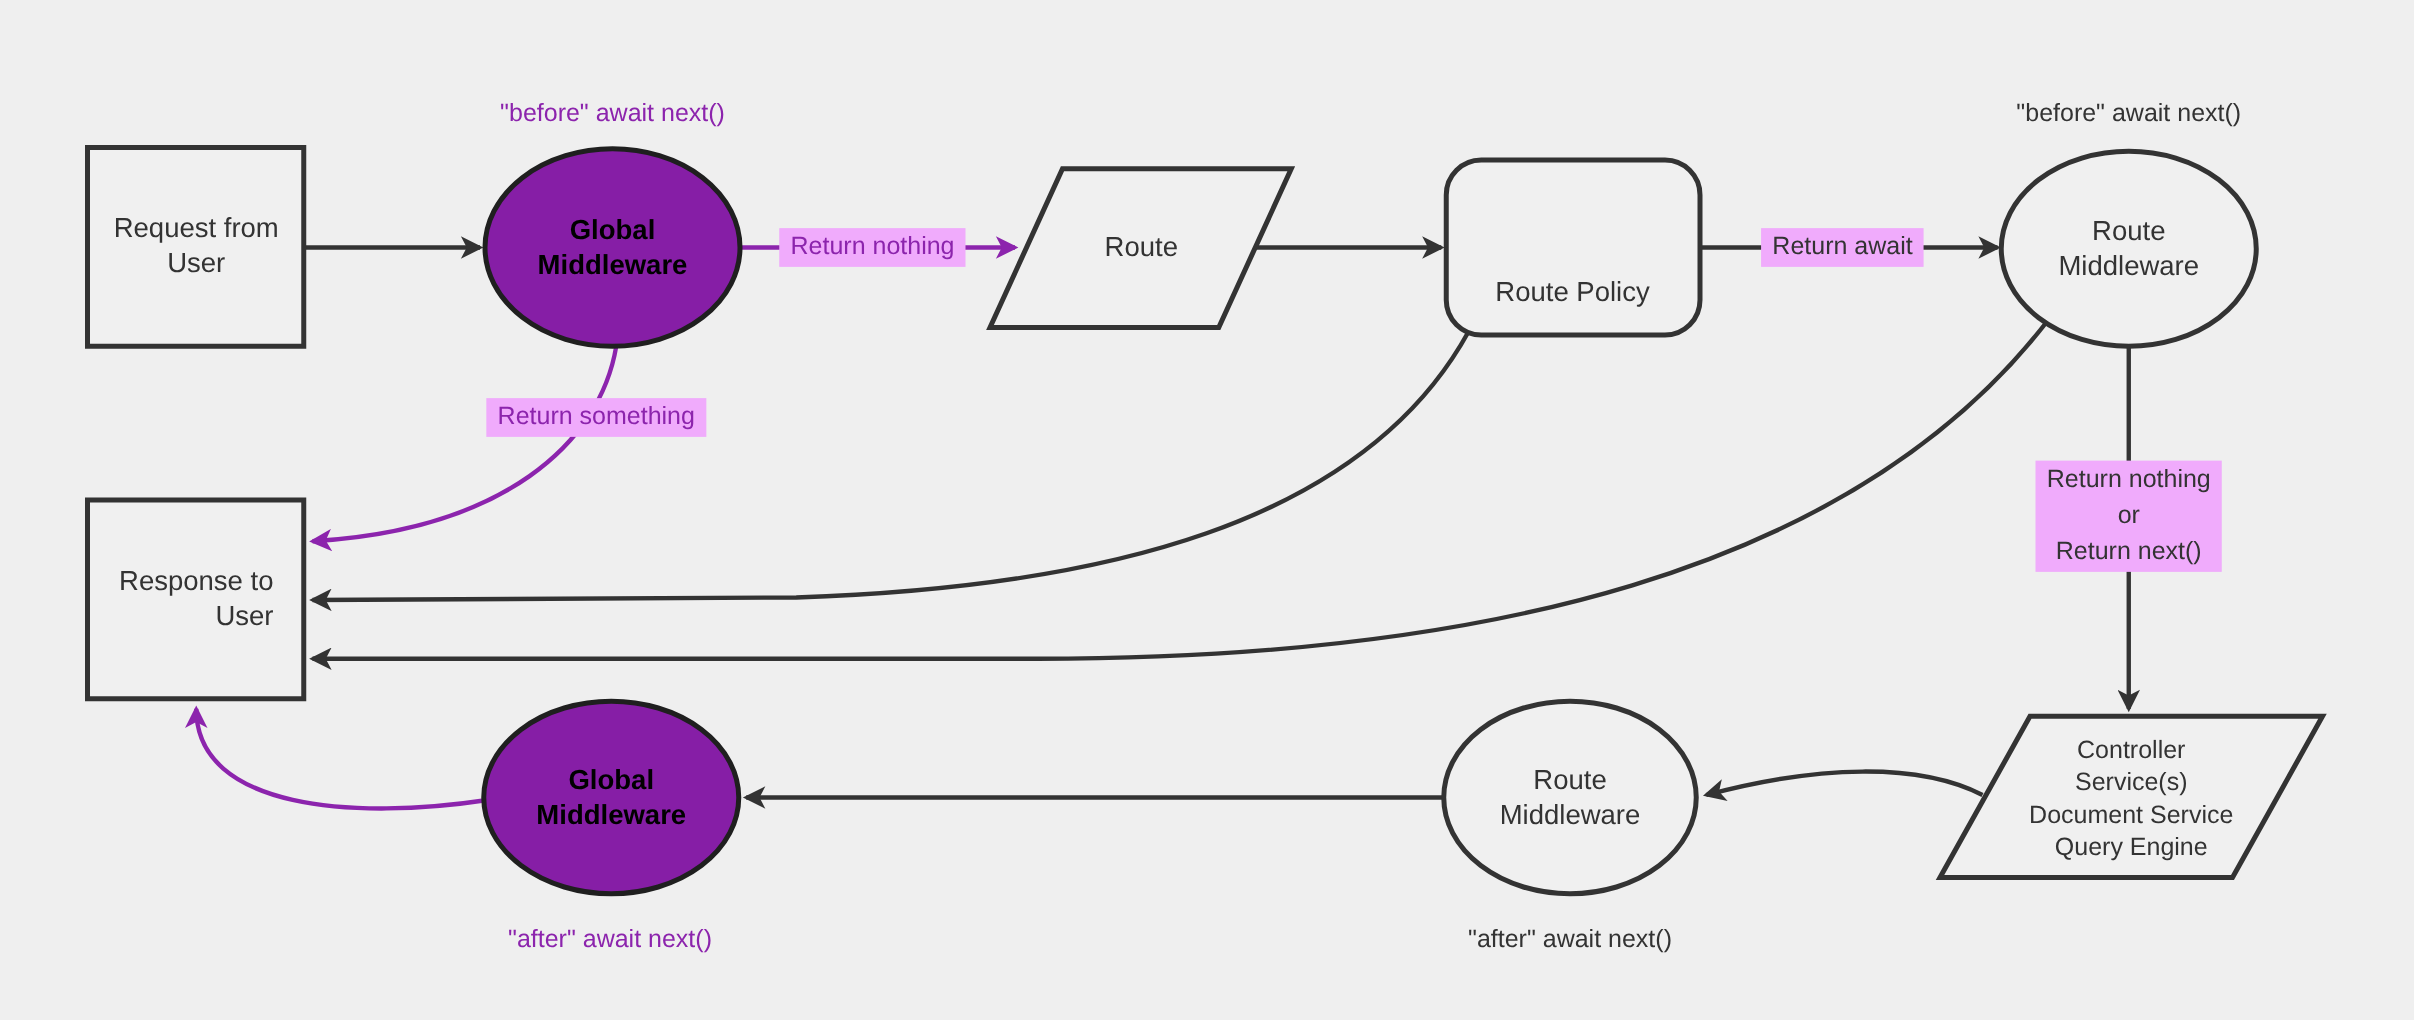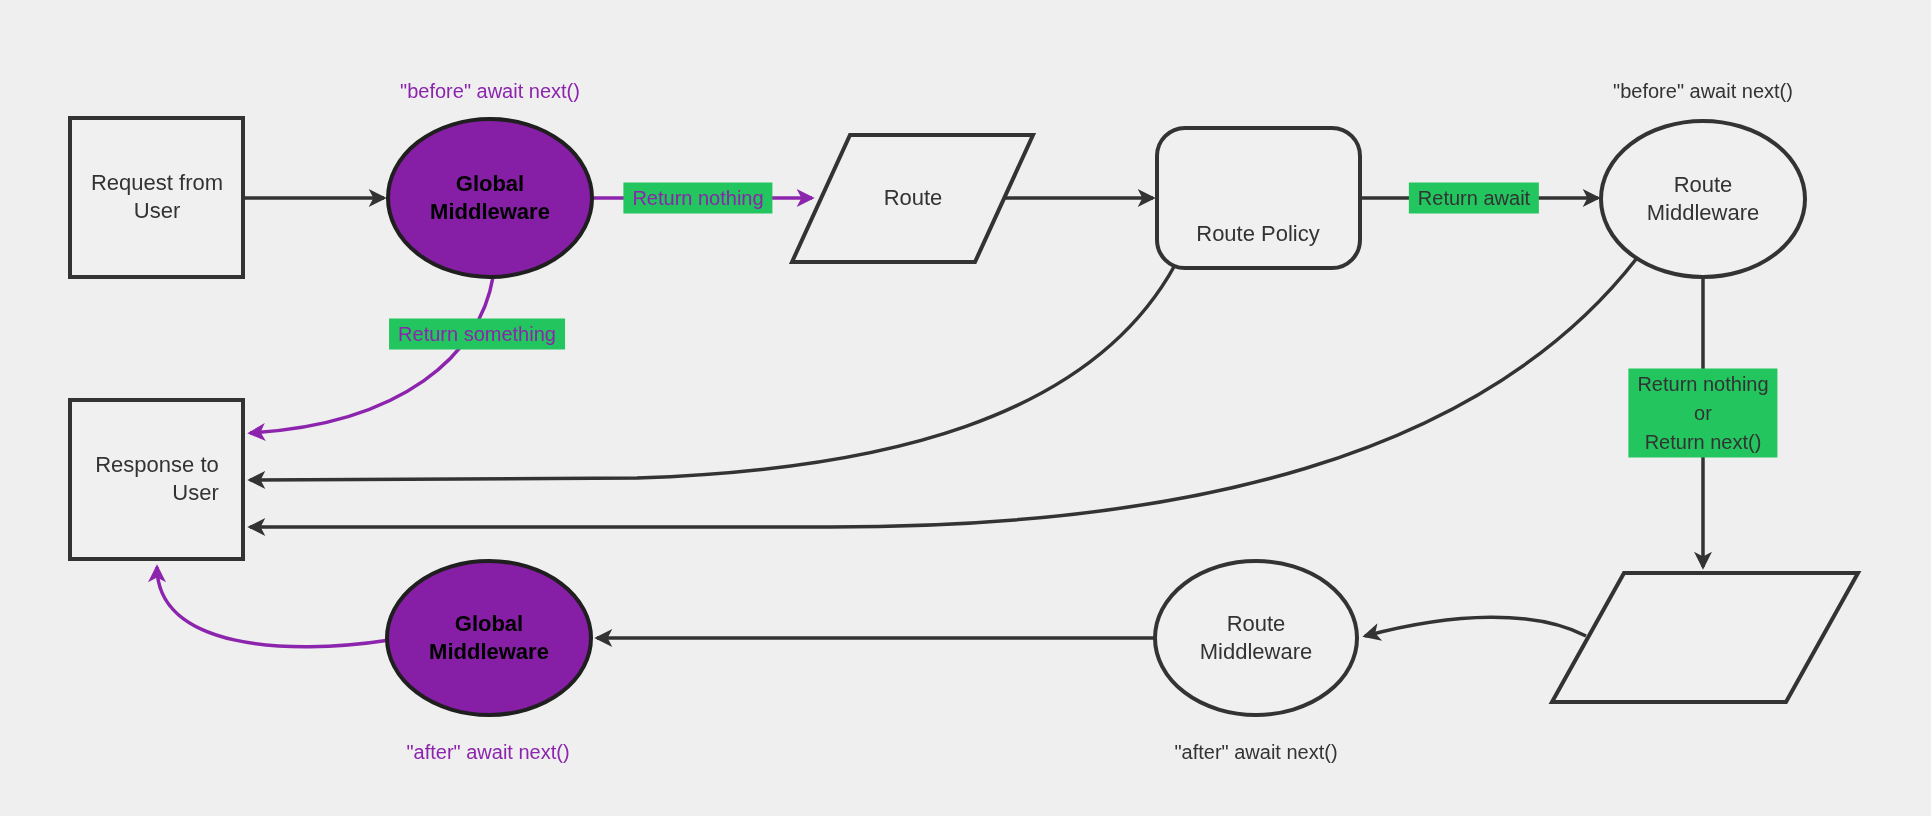--- a/index.html
+++ b/index.html
@@ -14,21 +14,21 @@
   .lbl{
     position:absolute;
     transform:translate(-50%,-50%);
     font-size:20px;
     color:#333333;
     white-space:pre-line;
     text-align:center;
     line-height:1.45;
   }
   .on-line{
-    background:#22c55e;
+    background:#f0abfc;
     padding:1px 9px;
   }
   .purple{color:#8c24ad;}
   .node-label{
     font-size:22px;
     line-height:1.28;
   }
   .node-label.white{
     color:#000000;
     font-weight:700;
@@ -77,20 +77,24 @@
   </svg>
 
   <div class="lbl node-label" style="left:157px;top:197px;">Request from
 User</div>
   <div class="lbl node-label white" style="left:490px;top:198px;">Global
 Middleware</div>
   <div class="lbl node-label" style="left:913px;top:198px;">Route</div>
   <div class="lbl node-label" style="left:1258px;top:198px;margin-top:36px;">Route Policy</div>
   <div class="lbl node-label" style="left:1703px;top:199px;">Route
 Middleware</div>
+  <div class="lbl controller-label" style="left:1705px;top:639px;">Controller
+Service(s)
+Document Service
+Query Engine</div>
   <div class="lbl node-label" style="left:1256px;top:638px;">Route
 Middleware</div>
   <div class="lbl node-label white" style="left:489px;top:638px;">Global
 Middleware</div>
   <div class="lbl node-label" style="left:157px;top:479px;text-align:right;">Response to
 User</div>
 
   <div class="lbl purple" style="left:490px;top:91px;">"before" await next()</div>
   <div class="lbl" style="left:1703px;top:91px;">"before" await next()</div>
   <div class="lbl purple" style="left:488px;top:752px;">"after" await next()</div>

